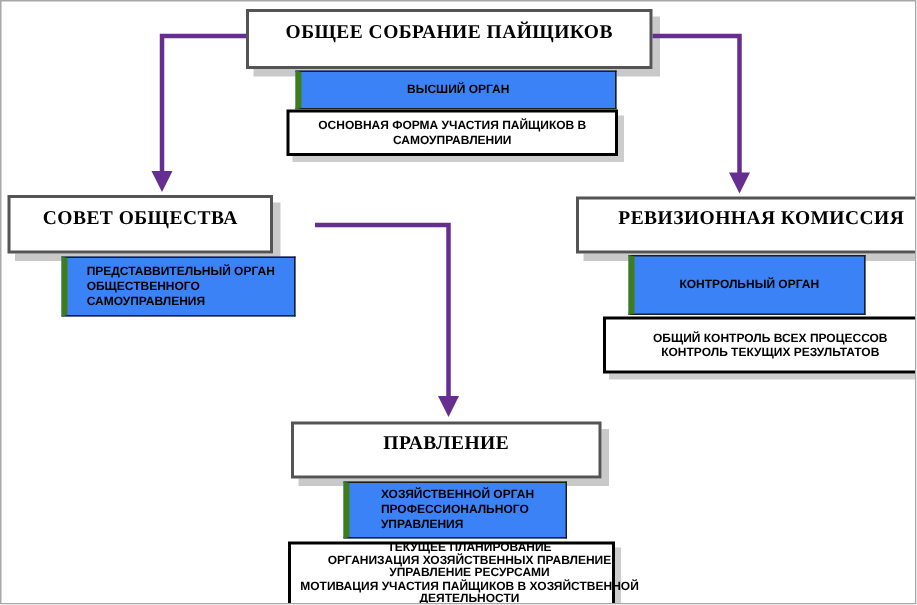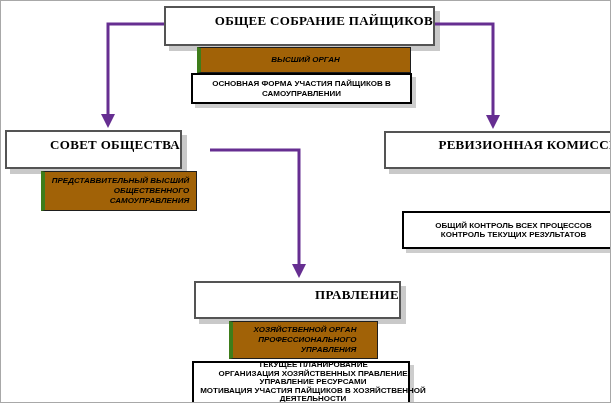--- a/index.html
+++ b/index.html
@@ -5,35 +5,34 @@
   html,body{margin:0;padding:0;background:#fff;}
   #diagram{
     position:relative;width:611px;height:403px;background:#ffffff;
     border:1px solid #a8a8a8;box-sizing:border-box;overflow:hidden;
     font-family:"Liberation Sans","DejaVu Sans",sans-serif;
   }
   .box{position:absolute;box-sizing:border-box;background:#fff;}
   .hdr{
     border:2px solid #545454;
     box-shadow:5px 5px 0 0 #c9c9c9;
-    display:flex;align-items:center;justify-content:flex-end;
+    display:flex;align-items:center;justify-content:center;
     padding-bottom:10px;
     font-family:"Liberation Serif","DejaVu Serif",serif;
     font-weight:bold;font-size:13px;color:#000;text-align:center;
     letter-spacing:.3px;white-space:pre;
     z-index:2;
   }
   .role{
-    background:#a16207;
+    background:#3b82f6;
     border:1px solid #1e1e1e;border-left:4px solid #3E7D1A;
     display:flex;align-items:center;justify-content:center;
-    font-weight:bold;font-size:8px;color:#000;text-align:right;
+    font-weight:bold;font-size:8px;color:#000;text-align:left;
     line-height:10px;white-space:pre-line;
     z-index:2;
-    font-style:italic;
   }
   .fns{
     border:2px solid #000000;
     box-shadow:4px 4px 0 0 #cdcdcd;
     display:flex;flex-direction:column;align-items:center;justify-content:center;
     font-weight:bold;font-size:8px;color:#000;text-align:center;
     line-height:9.5px;
     z-index:2;
   }
   .fns .fn-line{white-space:pre;}
@@ -66,27 +65,30 @@
   </div>
   <div class="box fns" id="assembly-fns">
     <div class="fn-line">ОСНОВНАЯ ФОРМА УЧАСТИЯ ПАЙЩИКОВ В
 САМОУПРАВЛЕНИИ</div>
   </div>
 
   <div class="box hdr" id="council-hdr">
     <span>СОВЕТ ОБЩЕСТВА</span>
   </div>
   <div class="box role" id="council-role">
-    <span>ПРЕДСТАВВИТЕЛЬНЫЙ ВЫСШИЙ
+    <span>ПРЕДСТАВВИТЕЛЬНЫЙ ОРГАН
 ОБЩЕСТВЕННОГО
 САМОУПРАВЛЕНИЯ</span>
   </div>
 
   <div class="box hdr" id="revision-hdr">
     <span>РЕВИЗИОННАЯ КОМИССИЯ</span>
+  </div>
+  <div class="box role" id="revision-role">
+    <span>КОНТРОЛЬНЫЙ ОРГАН</span>
   </div>
   <div class="box fns" id="revision-fns">
     <div class="fn-line">ОБЩИЙ КОНТРОЛЬ ВСЕХ ПРОЦЕССОВ</div>
     <div class="fn-line">КОНТРОЛЬ ТЕКУЩИХ РЕЗУЛЬТАТОВ</div>
   </div>
 
   <div class="box hdr" id="board-hdr">
     <span>ПРАВЛЕНИЕ</span>
   </div>
   <div class="box role" id="board-role">

